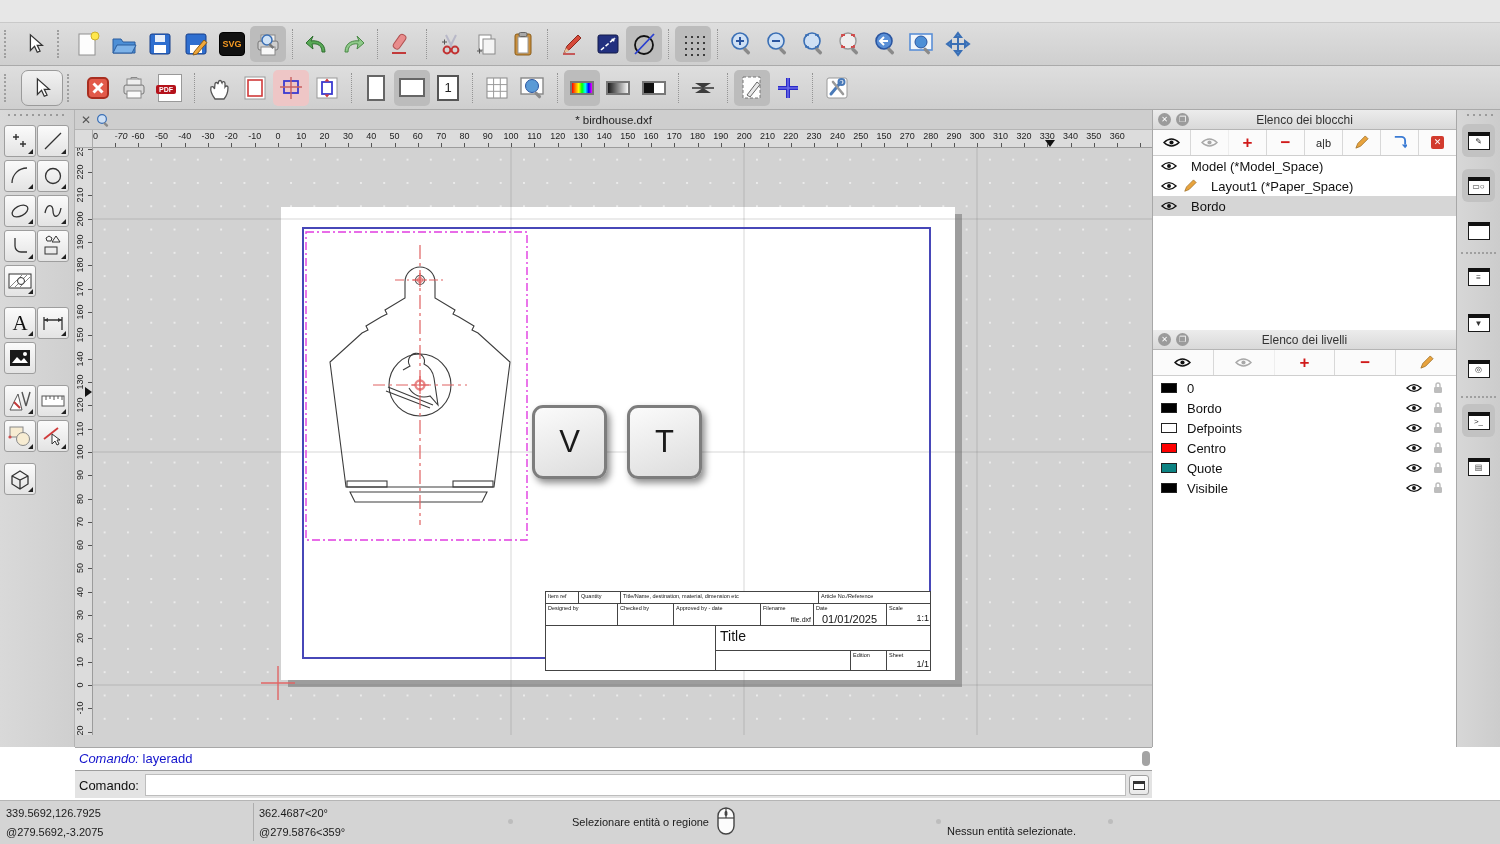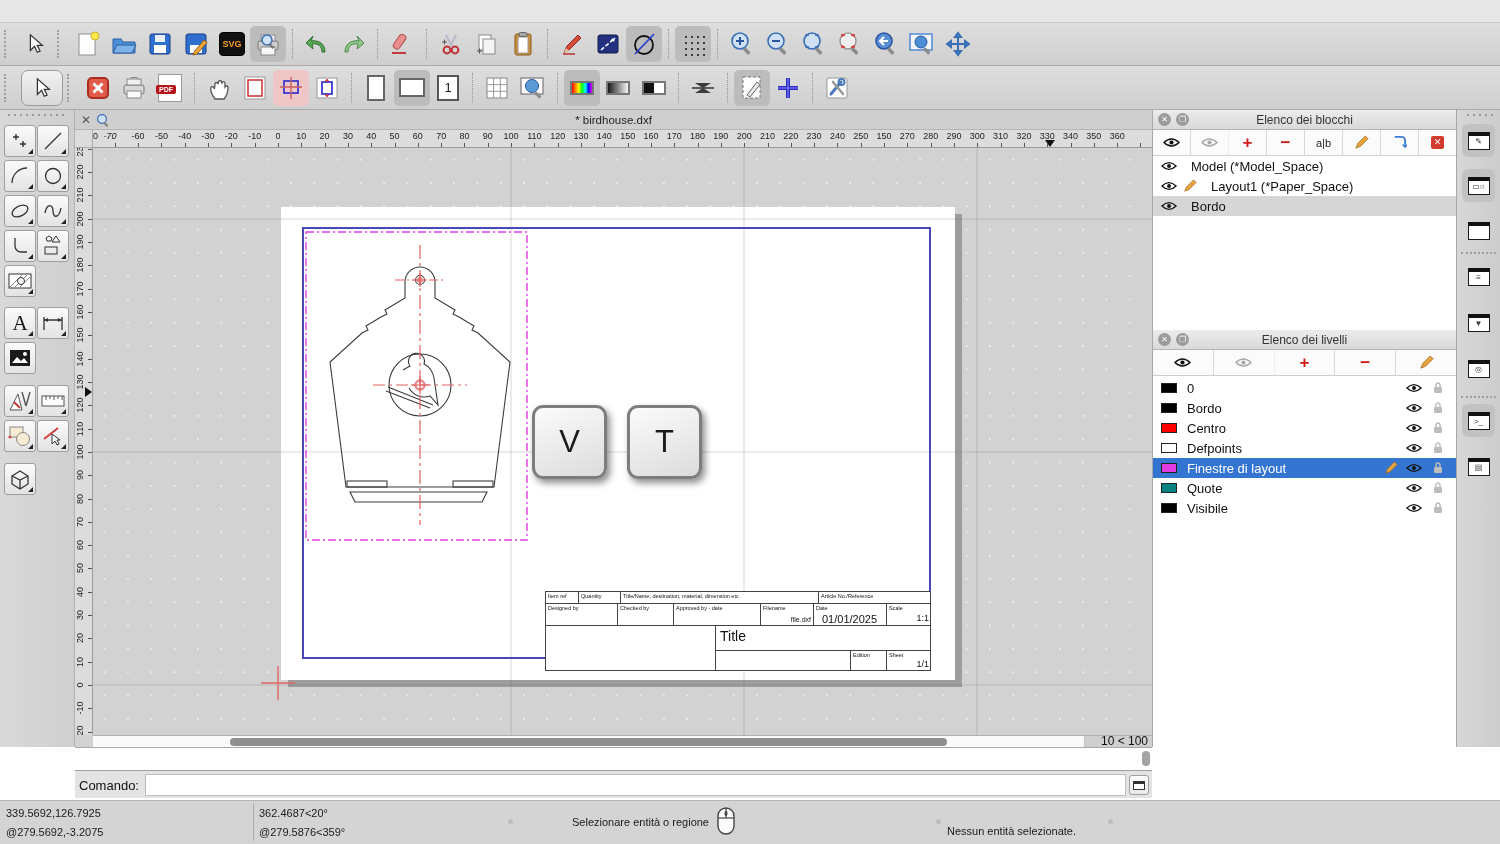--- a/index.html
+++ b/index.html
@@ -545,21 +545,21 @@
       <span class="closex">✕</span>
       <svg width="14" height="14" viewBox="0 0 14 14">
           <circle cx="6" cy="6" r="4.4" fill="#cfe0f4" stroke="#3a6fb5" stroke-width="1.2"></circle>
           <rect x="9" y="9" width="5" height="2.4" rx="1" transform="rotate(45 9 9)" fill="#8a8a8a"></rect>
         </svg>
       <span class="doc-title">* birdhouse.dxf</span>
     </div>
     <div id="hruler">
         <div id="hmarker"></div>
         <span class="hlab" style="left: -13.48px;">-80</span>
-        <span class="hlab" style="left: 5px; font-style: italic;">-70</span>
+        <span class="hlab" style="left: 16px; font-style: italic;">-70</span>
         <span class="htick" style="left: 21.83px;"></span>
         <span class="hlab" style="left: 33.14px;">-60</span>
         <span class="htick" style="left: 45.14px;"></span>
         <span class="hlab" style="left: 56.45px;">-50</span>
         <span class="htick" style="left: 68.45px;"></span>
         <span class="hlab" style="left: 79.76px;">-40</span>
         <span class="htick" style="left: 91.76px;"></span>
         <span class="hlab" style="left: 103.07px;">-30</span>
         <span class="htick" style="left: 115.07px;"></span>
         <span class="hlab" style="left: 126.38px;">-20</span>
@@ -768,26 +768,20 @@
       <div id="keys">
         <div class="keycap">
             <span>V</span>
           </div>
           <div class="keycap">
             <span>T</span>
           </div>
       </div>
     </div>
 
-    <div id="hscrollrow">
-      <div id="hscrolltrack">
-          <div id="hscrollthumb"></div>
-        </div>
-      <div id="grid-indicator">10 &lt; 100</div>
-    </div>
   </div>
 
   <div id="rightpanels">
 
     <div id="blocks-panel" style="height:220px">
       <div class="panel-header">
         <span class="panel-title">Elenco dei blocchi</span>
         <span class="ph-btn">✕</span>
         <span class="ph-btn">❐</span>
       </div>
@@ -926,61 +920,40 @@
               </svg>
             </span>
             <span class="rlock">
               <svg width="12" height="14" viewBox="0 0 12 14">
                 <rect x="2" y="6" width="8" height="6" rx="1.2" fill="#bdbdbd"></rect>
                 <path d="M4 6 V4 a2 2 0 0 1 4 0 V6" fill="none" stroke="#bdbdbd" stroke-width="1.4"></path>
               </svg>
             </span>
           </div>
           <div class="lrow">
-            <span class="swatch" style="background: rgb(255, 0, 0);"></span>
-            <span class="lname">Centro</span>
+            <span class="swatch" style="background: rgb(255, 255, 255);"></span>
+            <span class="lname">Defpoints</span>
 
             <span class="reye">
               <svg width="16" height="10" viewBox="0 0 18 11">
                 <path d="M1 5.5 Q 9 -2 17 5.5 Q 9 13 1 5.5 Z" fill="none" stroke="#111" stroke-width="1.4"></path>
                 <circle cx="9" cy="5.5" r="2.2" fill="#111"></circle>
               </svg>
             </span>
             <span class="rlock">
               <svg width="12" height="14" viewBox="0 0 12 14">
                 <rect x="2" y="6" width="8" height="6" rx="1.2" fill="#bdbdbd"></rect>
                 <path d="M4 6 V4 a2 2 0 0 1 4 0 V6" fill="none" stroke="#bdbdbd" stroke-width="1.4"></path>
               </svg>
             </span>
           </div>
           <div class="lrow">
-            <span class="swatch" style="background: rgb(255, 255, 255);"></span>
-            <span class="lname">Defpoints</span>
-
-            <span class="reye">
-              <svg width="16" height="10" viewBox="0 0 18 11">
-                <path d="M1 5.5 Q 9 -2 17 5.5 Q 9 13 1 5.5 Z" fill="none" stroke="#111" stroke-width="1.4"></path>
-                <circle cx="9" cy="5.5" r="2.2" fill="#111"></circle>
-              </svg>
-            </span>
-            <span class="rlock">
-              <svg width="12" height="14" viewBox="0 0 12 14">
-                <rect x="2" y="6" width="8" height="6" rx="1.2" fill="#bdbdbd"></rect>
-                <path d="M4 6 V4 a2 2 0 0 1 4 0 V6" fill="none" stroke="#bdbdbd" stroke-width="1.4"></path>
-              </svg>
-            </span>
-          </div>
-          <div class="lrow selected">
-            <span class="swatch" style="background: rgb(225, 60, 225);"></span>
-            <span class="lname">Finestre di layout</span>
-            <span class="rpencil">
-              <svg width="14" height="14" viewBox="0 0 16 16">
-                <path d="M2 14 l2-5 8-8 3 3-8 8z" fill="#e8a33d" stroke="#9a6a1f" stroke-width="0.8"></path>
-              </svg>
-            </span>
+            <span class="swatch" style="background: rgb(255, 0, 0);"></span>
+            <span class="lname">Centro</span>
+
             <span class="reye">
               <svg width="16" height="10" viewBox="0 0 18 11">
                 <path d="M1 5.5 Q 9 -2 17 5.5 Q 9 13 1 5.5 Z" fill="none" stroke="#111" stroke-width="1.4"></path>
                 <circle cx="9" cy="5.5" r="2.2" fill="#111"></circle>
               </svg>
             </span>
             <span class="rlock">
               <svg width="12" height="14" viewBox="0 0 12 14">
                 <rect x="2" y="6" width="8" height="6" rx="1.2" fill="#bdbdbd"></rect>
                 <path d="M4 6 V4 a2 2 0 0 1 4 0 V6" fill="none" stroke="#bdbdbd" stroke-width="1.4"></path>
@@ -1068,20 +1041,21 @@
         <div class="dock-btn" style="top: 340px;">
           <div class="dock-win">
             <span class="dock-glyph">▤</span>
           </div>
         </div>
     </div>
   </div>
 
   <div id="console">
     <div id="history">
+      <div class="hline"><span class="prompt">Comando:</span> <span class="cmdtext">layeradd</span></div>
       <div id="hist-scroll">
           <div id="hist-thumb"></div>
         </div>
     </div>
     <div id="inputrow">
       <label>Comando:</label>
       <input id="command-input" type="text" value="" style="">
       <div id="console-toggle">
           <div class="mini-win"></div>
         </div>

